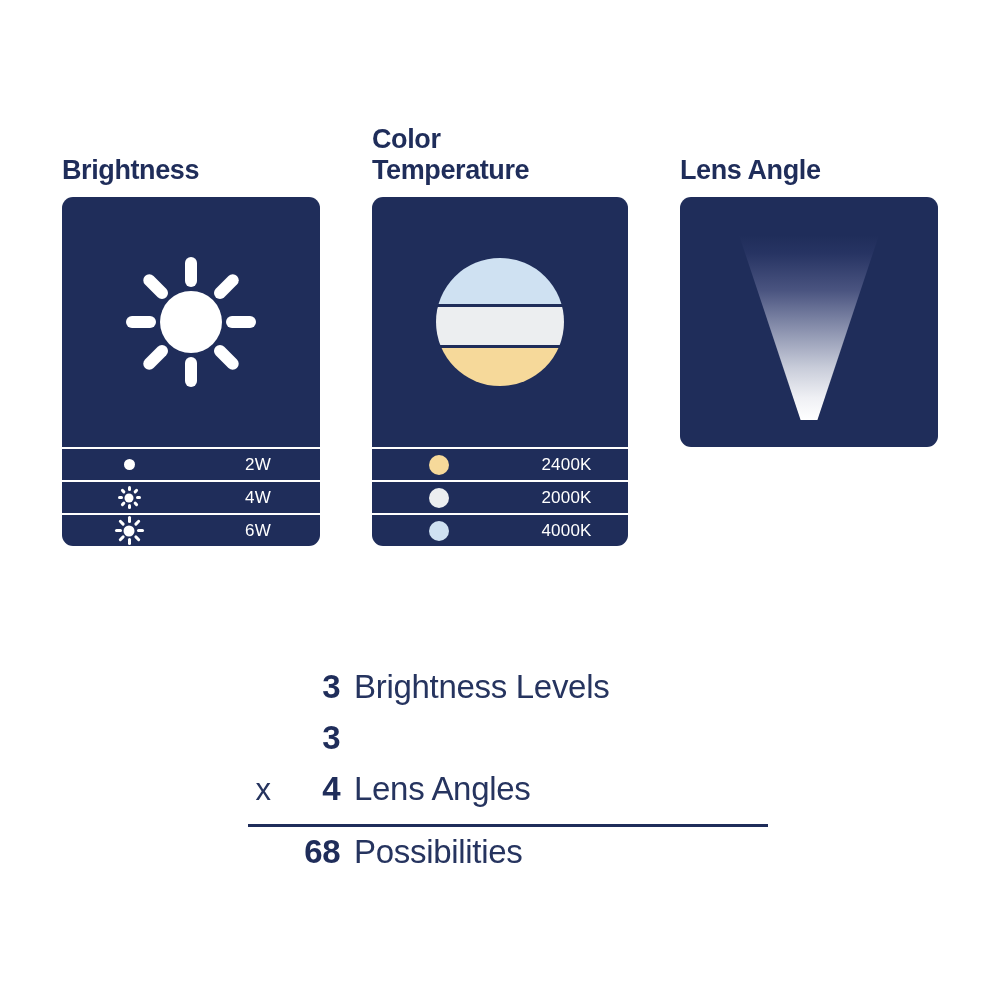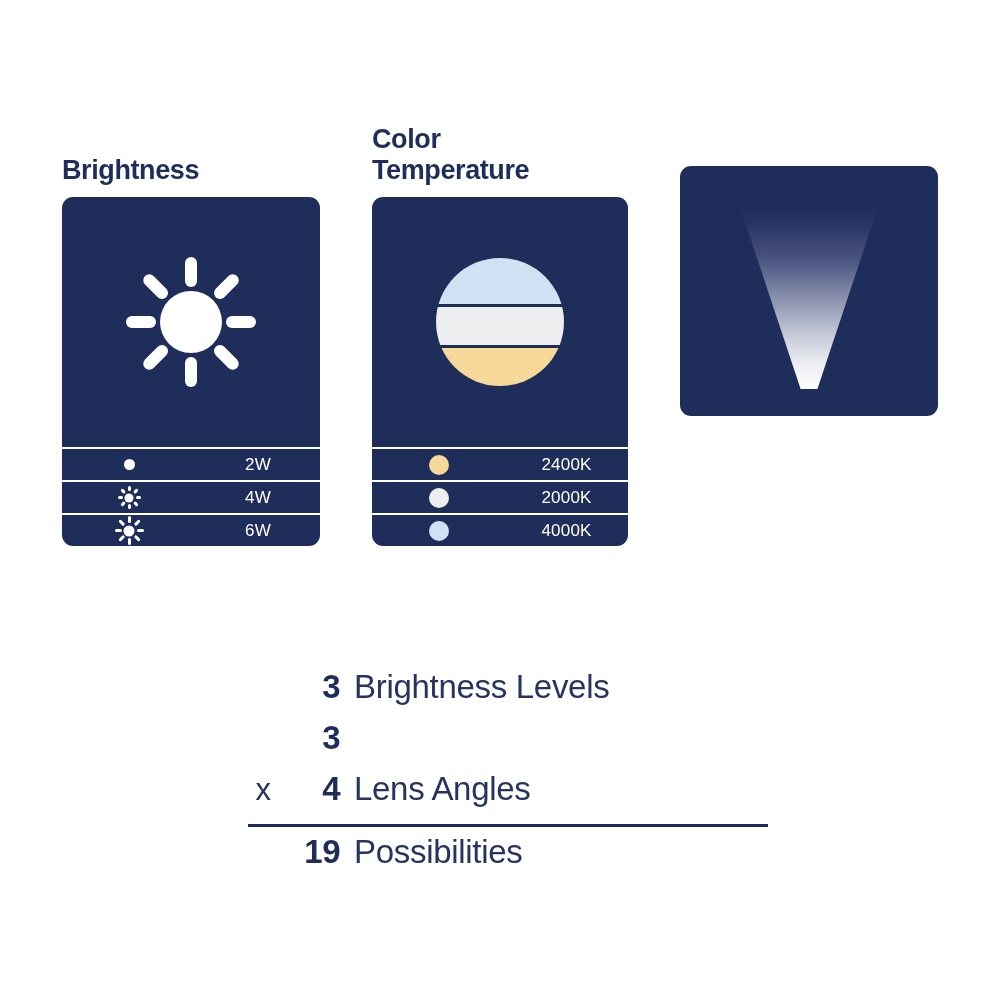--- a/index.html
+++ b/index.html
@@ -317,20 +317,21 @@
             <div class="ct-dot" style="background:#cfe1f2;"></div>
           </div>
           <div class="row-value">4000K</div>
         </div>
 
       </div>
     </div>
   </div>
 
   <div class="card-group" style="left:680px; top:155px; width:258px;">
+    <div class="card-title">Lens Angle</div>
     <div class="card" style="width:258px; margin-top:11px;">
       <div class="card-art" style="height:250px;">
         <div class="beam-wrap">
           <div class="beam" style="top:38px; width:140px; height:185px;
                       clip-path: polygon(0% 0%, 100% 0%, 56% 100%, 44% 100%);"></div>
         </div>
       </div>
     </div>
   </div>
 
@@ -350,19 +351,19 @@
     <div class="sum-line">
       <div class="sum-op">x</div>
       <div class="sum-num">4</div>
       <div class="sum-label">Lens Angles</div>
     </div>
 
     <div class="sum-rule"></div>
 
     <div class="sum-line">
       <div class="sum-op"></div>
-      <div class="sum-num">19</div>
+      <div class="sum-num">68</div>
       <div class="sum-label">Possibilities</div>
     </div>
 
   </div>
 
 </div>
 
 </body></html>

